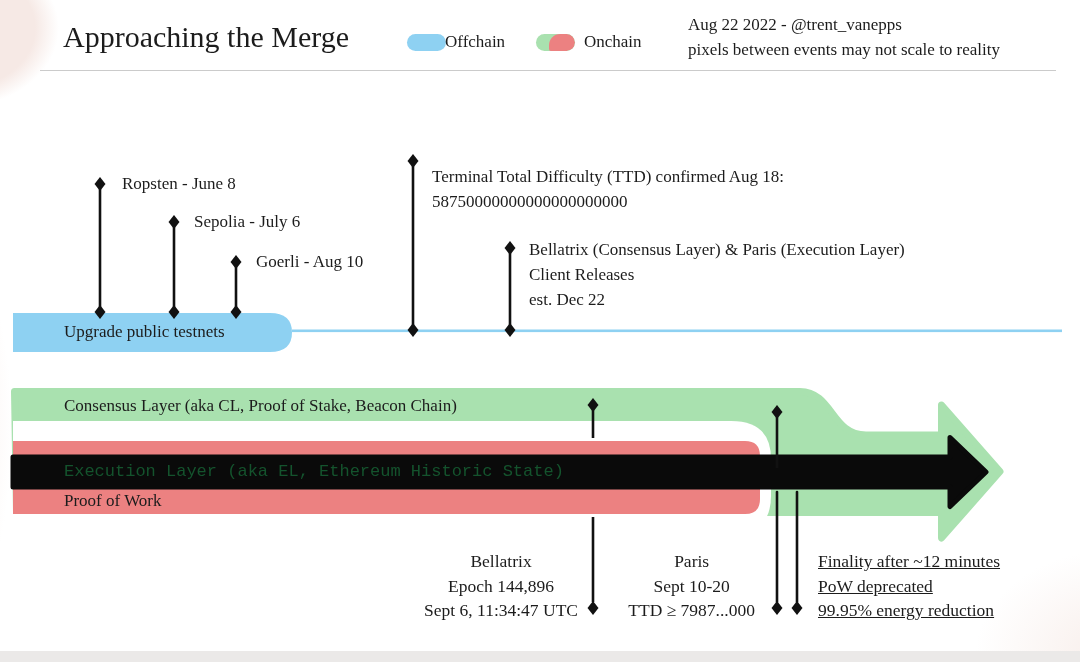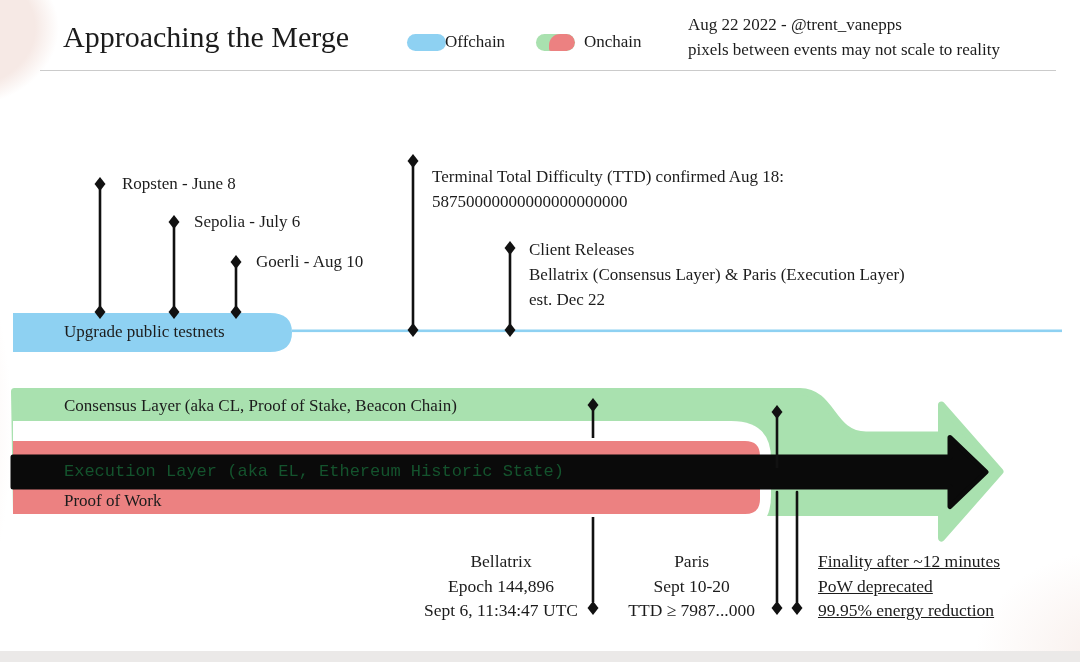--- a/index.html
+++ b/index.html
@@ -136,22 +136,22 @@
 <div class="txt" style="left:122px;top:173px;">Ropsten - June 8</div>
 <div class="txt" style="left:194px;top:211px;">Sepolia - July 6</div>
 <div class="txt" style="left:256px;top:251px;">Goerli - Aug 10</div>
 
 <div class="note" style="left:432px;top:164px;">
   <div>Terminal Total Difficulty (TTD) confirmed Aug 18:</div>
   <div>58750000000000000000000</div>
 </div>
 
 <div class="note" style="left:529px;top:237px;">
+  <div>Bellatrix (Consensus Layer) &amp; Paris (Execution Layer)</div>
   <div>Client Releases</div>
-  <div>Bellatrix (Consensus Layer) &amp; Paris (Execution Layer)</div>
   <div>est. Dec 22</div>
 </div>
 
 <div class="band-label" style="left:64px;top:321px;">Upgrade public testnets</div>
 <div class="band-label" style="left:64px;top:395px;">Consensus Layer (aka CL, Proof of Stake, Beacon Chain)</div>
 <div class="band-label" id="label-execution" style="left:64px;top:461px;">Execution Layer (aka EL, Ethereum Historic State)</div>
 <div class="band-label" style="left:64px;top:490px;">Proof of Work</div>
 
 <div class="bottom-note right" style="right:502px;">
   <div>Bellatrix</div>

